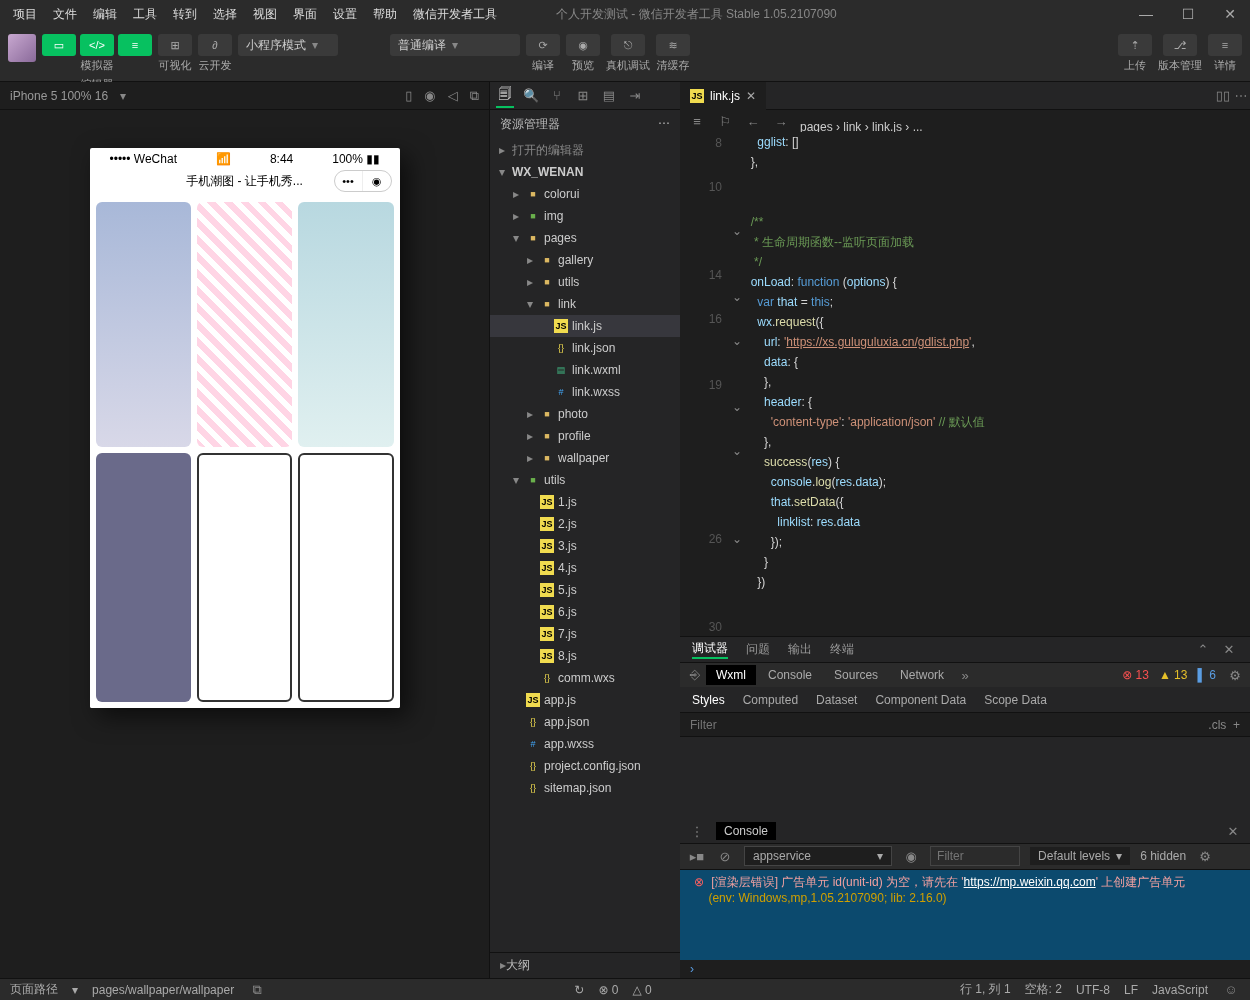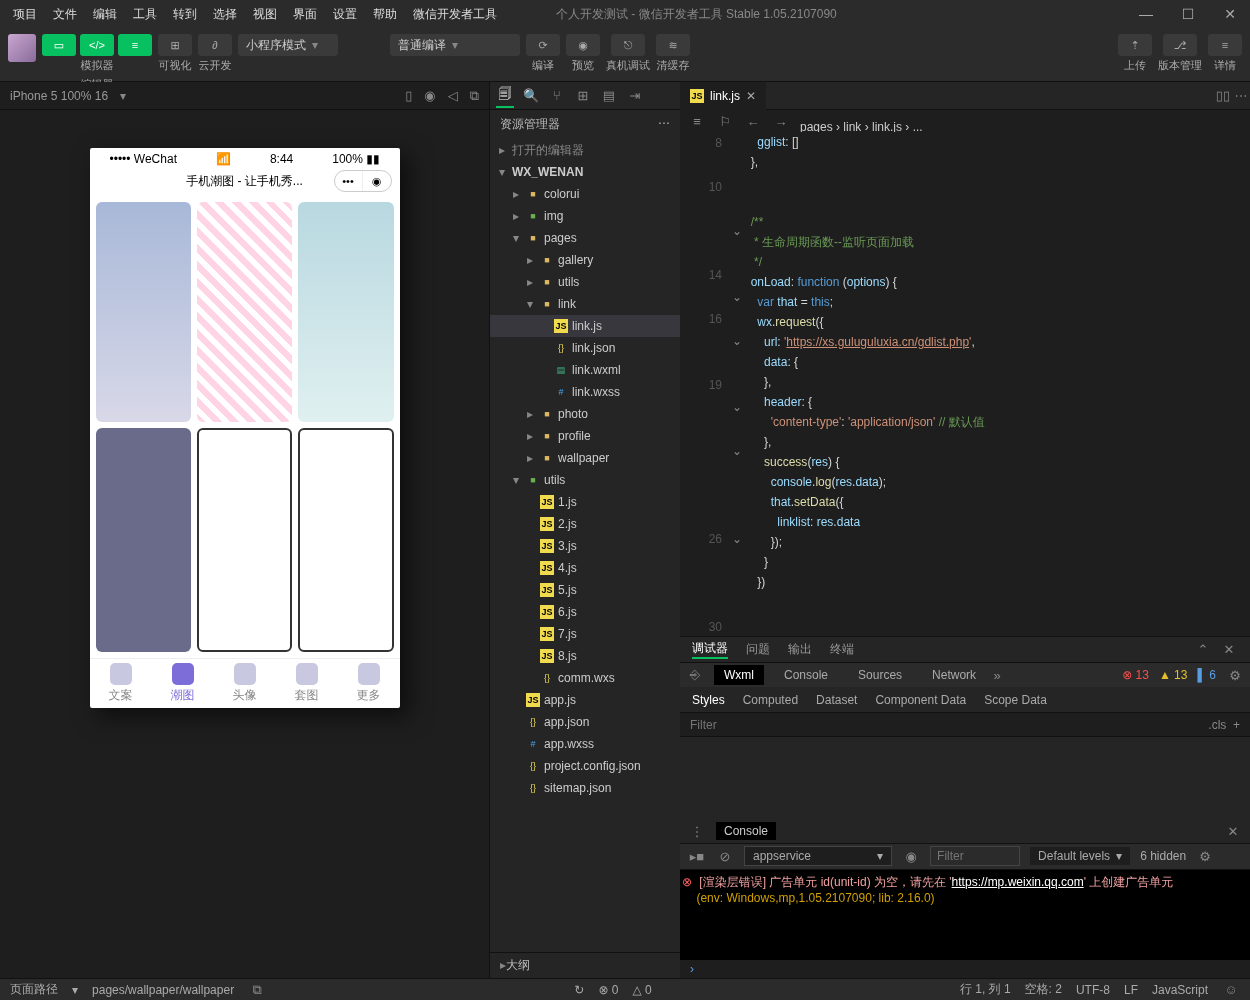--- a/index.html
+++ b/index.html
@@ -87,34 +87,34 @@
 .cm { color: #6a9955; }
 .prop { color: #9cdcfe; }
 .url-str { color: #ce9178; text-decoration: underline; }
 
 .debugger { height: 342px; display: flex; flex-direction: column; background: #1e1e1e; border-top: 1px solid #111; }
 .dbg-tabs { height: 26px; display: flex; align-items: center; gap: 18px; padding: 0 12px; color: #999; background: #252526; border-bottom: 1px solid #111; }
 .dbg-tab { cursor: pointer; }
 .dbg-tab.active { color: #fff; border-bottom: 2px solid #07c160; }
 .dbg-close { margin-left: auto; display: flex; gap: 8px; }
 .dev-tabs { height: 24px; display: flex; align-items: center; gap: 2px; padding: 0 6px; background: #2b2b2b; color: #aaa; }
-.dev-tab { padding: 3px 10px; cursor: pointer; margin-left: 8px; }
+.dev-tab { padding: 3px 10px; cursor: pointer; }
 .dev-tab.active { background: #000; color: #fff; }
 .dev-icons { margin-left: auto; display: flex; gap: 10px; align-items: center; }
 .badge-red { color: #f85050; }
 .badge-yel { color: #e6c029; }
 .badge-blue { color: #5a9de2; }
 .styles-row { height: 26px; display: flex; align-items: center; gap: 18px; padding: 0 12px; background: #252526; border-bottom: 1px solid #111; }
 .styles-tab { color: #aaa; cursor: pointer; }
 .styles-tab.active { color: #fff; }
 .filter-row { height: 24px; display: flex; align-items: center; padding: 0 10px; color: #888; justify-content: space-between; border-bottom: 1px solid #111; }
 .console-header { height: 24px; background: #252526; display: flex; align-items: center; padding: 0 8px; gap: 10px; border-bottom: 1px solid #111; }
 .console-filter { height: 26px; display: flex; align-items: center; gap: 10px; padding: 0 8px; background: #2b2b2b; color: #aaa; border-bottom: 1px solid #111; }
 .sel { background: #1e1e1e; padding: 2px 8px; border: 1px solid #444; display: flex; align-items: center; gap: 6px; }
-.console-body { flex: 1; background: #000000; color: #f0a0a0; padding: 4px 2px; font-family: Consolas, monospace; min-height: 50px; }
+.console-body { flex: 1; background: #0c4a6e; color: #f0a0a0; padding: 4px 14px; font-family: Consolas, monospace; min-height: 50px; }
 .console-prompt { background: #1e1e1e; color: #5a9de2; padding: 2px 10px; }
 
 .statusbar { height: 22px; background: #2b2b2b; display: flex; align-items: center; padding: 0 10px; gap: 14px; color: #aaa; font-size: 11px; border-top: 1px solid #111; }
 .statusbar .spacer { flex: 1; }
 input.filter { background: transparent; border: none; color: #ccc; width: 80px; outline: none; }
 </style>
 </head>
 <body>
 
 <div class="titlebar">
@@ -223,42 +223,20 @@
             </div>
         </div>
         <div class="phone-grid">
           <div class="thumb t1"></div>
           <div class="thumb t2"></div>
           <div class="thumb t3"></div>
           <div class="thumb t4"></div>
           <div class="thumb t5"></div>
           <div class="thumb t6"></div>
         </div>
-        <div class="phone-nav" id="phonenav">
-            <div class="nav-item">
-              <div class="nav-icon"></div>
-              <span>文案</span>
-            </div>
-            <div class="nav-item active">
-              <div class="nav-icon"></div>
-              <span>潮图</span>
-            </div>
-            <div class="nav-item">
-              <div class="nav-icon"></div>
-              <span>头像</span>
-            </div>
-            <div class="nav-item">
-              <div class="nav-icon"></div>
-              <span>套图</span>
-            </div>
-            <div class="nav-item">
-              <div class="nav-icon"></div>
-              <span>更多</span>
-            </div>
-          </div>
       </div>
     </div>
   </div>
 
   <div class="explorer">
     <div class="exp-header">
       <span class="exp-icon active">🗐</span>
       <span class="exp-icon">🔍</span>
       <span class="exp-icon">⑂</span>
       <span class="exp-icon">⊞</span>

